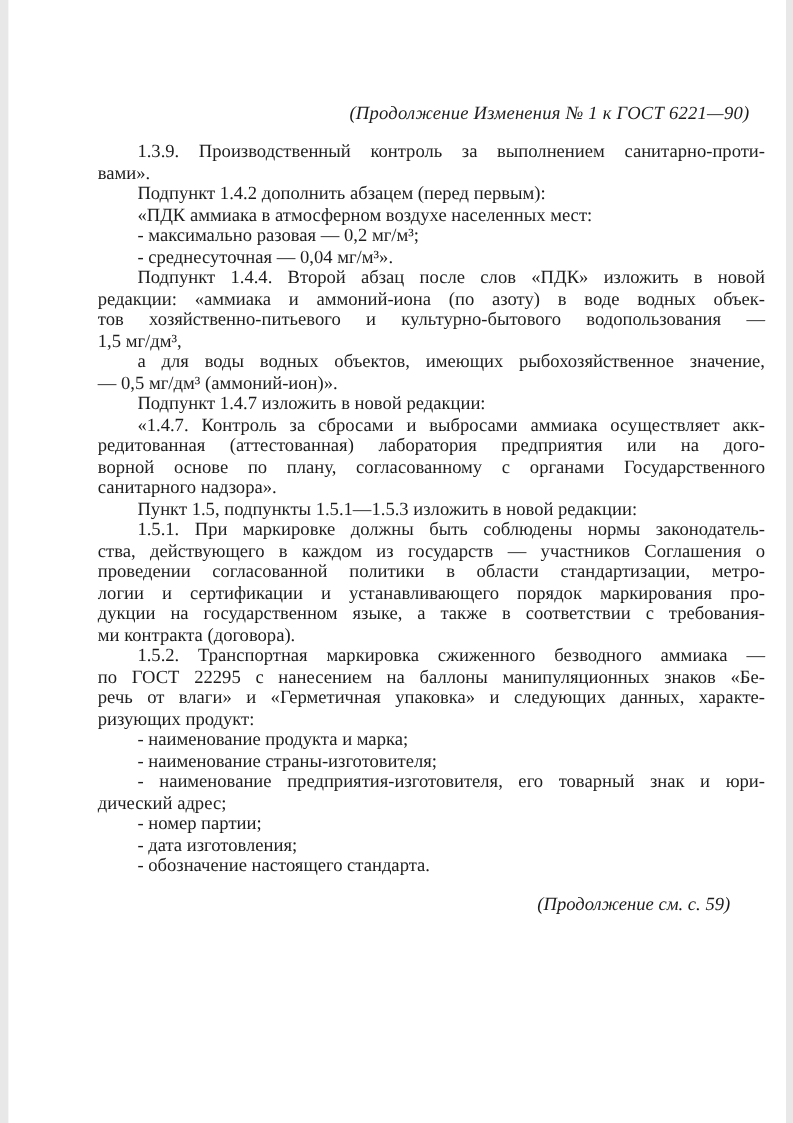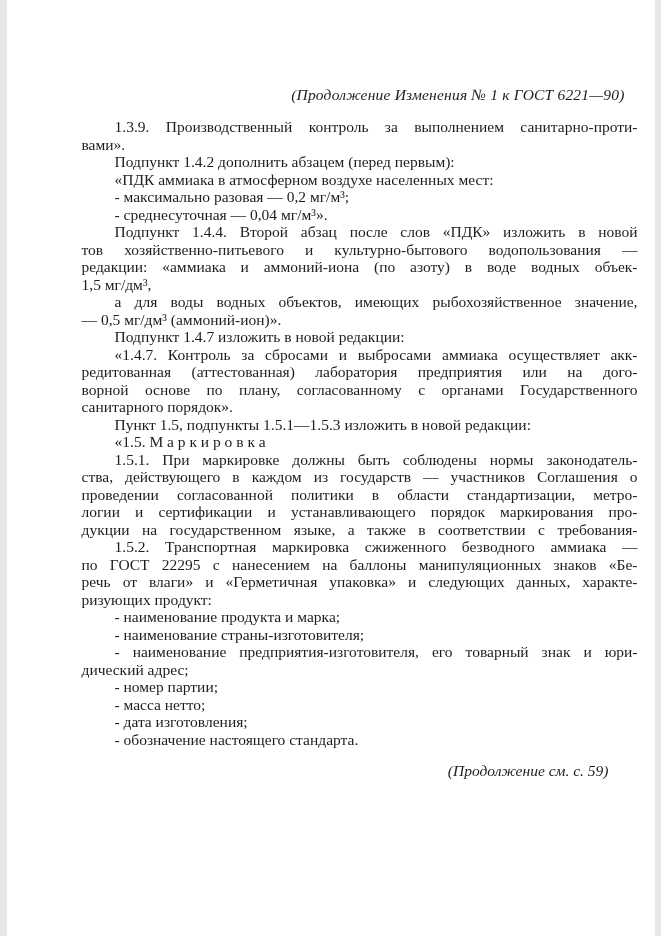--- a/index.html
+++ b/index.html
@@ -71,49 +71,47 @@
         <div class="line first">«ПДК аммиака в атмосферном воздухе населенных мест:</div>
       </div>
       <div class="para">
         <div class="line first">- максимально разовая — 0,2 мг/м³;</div>
       </div>
       <div class="para">
         <div class="line first">- среднесуточная — 0,04 мг/м³».</div>
       </div>
       <div class="para">
         <div class="line first just">Подпункт 1.4.4. Второй абзац после слов «ПДК» изложить в новой</div>
+        <div class="line just">редакции: «аммиака и аммоний-иона (по азоту) в воде водных объек-</div>
         <div class="line just">тов хозяйственно-питьевого и культурно-бытового водопользования —</div>
-        <div class="line just">редакции: «аммиака и аммоний-иона (по азоту) в воде водных объек-</div>
         <div class="line">1,5 мг/дм³,</div>
       </div>
       <div class="para">
         <div class="line first just">а для воды водных объектов, имеющих рыбохозяйственное значение,</div>
         <div class="line">— 0,5 мг/дм³ (аммоний-ион)».</div>
       </div>
       <div class="para">
         <div class="line first">Подпункт 1.4.7 изложить в новой редакции:</div>
       </div>
       <div class="para">
         <div class="line first just">«1.4.7. Контроль за сбросами и выбросами аммиака осуществляет акк-</div>
         <div class="line just">редитованная (аттестованная) лаборатория предприятия или на дого-</div>
         <div class="line just">ворной основе по плану, согласованному с органами Государственного</div>
-        <div class="line">санитарного порядок».</div>
+        <div class="line">санитарного надзора».</div>
       </div>
       <div class="para">
         <div class="line first">Пункт 1.5, подпункты 1.5.1—1.5.3 изложить в новой редакции:</div>
-      </div>
-      <div class="para">
-        <div class="line first">«1.5. М а р к и р о в к а</div>
       </div>
       <div class="para">
         <div class="line first just">1.5.1. При маркировке должны быть соблюдены нормы законодатель-</div>
         <div class="line just">ства, действующего в каждом из государств — участников Соглашения о</div>
         <div class="line just">проведении согласованной политики в области стандартизации, метро-</div>
         <div class="line just">логии и сертификации и устанавливающего порядок маркирования про-</div>
         <div class="line just">дукции на государственном языке, а также в соответствии с требования-</div>
+        <div class="line">ми контракта (договора).</div>
       </div>
       <div class="para">
         <div class="line first just">1.5.2. Транспортная маркировка сжиженного безводного аммиака —</div>
         <div class="line just">по ГОСТ 22295 с нанесением на баллоны манипуляционных знаков «Бе-</div>
         <div class="line just">речь от влаги» и «Герметичная упаковка» и следующих данных, характе-</div>
         <div class="line">ризующих продукт:</div>
       </div>
       <div class="para">
         <div class="line first">- наименование продукта и марка;</div>
       </div>
@@ -121,23 +119,20 @@
         <div class="line first">- наименование страны-изготовителя;</div>
       </div>
       <div class="para">
         <div class="line first just">- наименование предприятия-изготовителя, его товарный знак и юри-</div>
         <div class="line">дический адрес;</div>
       </div>
       <div class="para">
         <div class="line first">- номер партии;</div>
       </div>
       <div class="para">
-        <div class="line first">- масса нетто;</div>
-      </div>
-      <div class="para">
         <div class="line first">- дата изготовления;</div>
       </div>
       <div class="para">
         <div class="line first">- обозначение настоящего стандарта.</div>
       </div>
     </div>
 
   <div class="continuation-note">(Продолжение см. с. 59)</div>
 </div>
 

